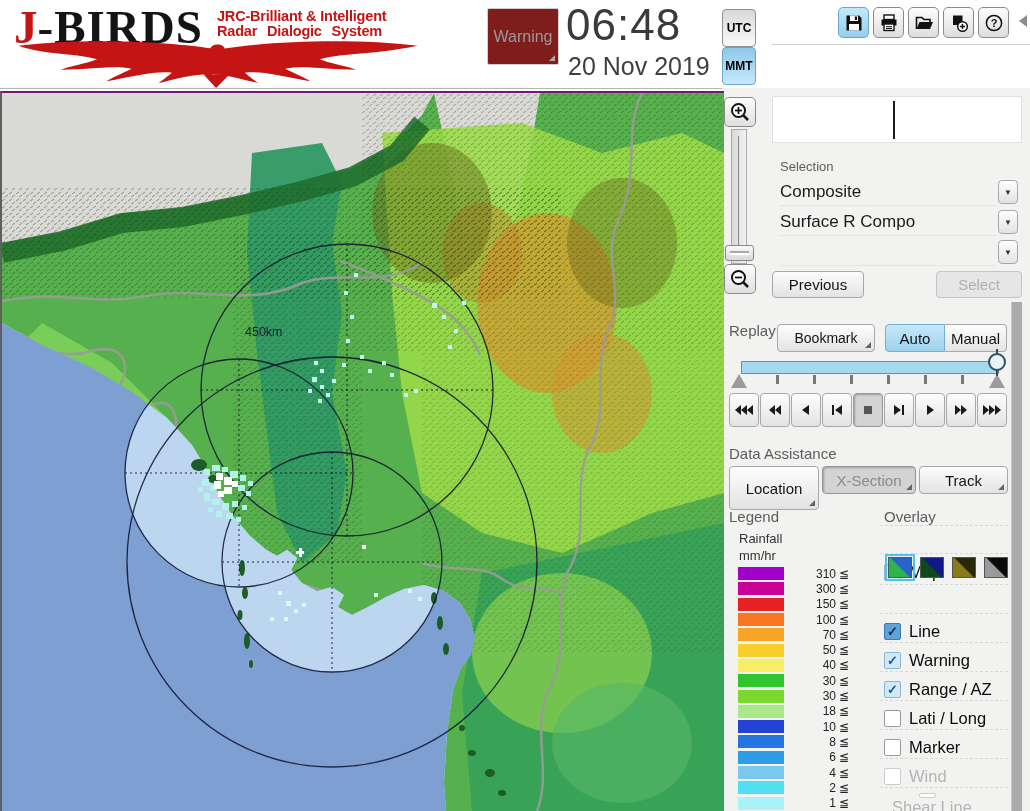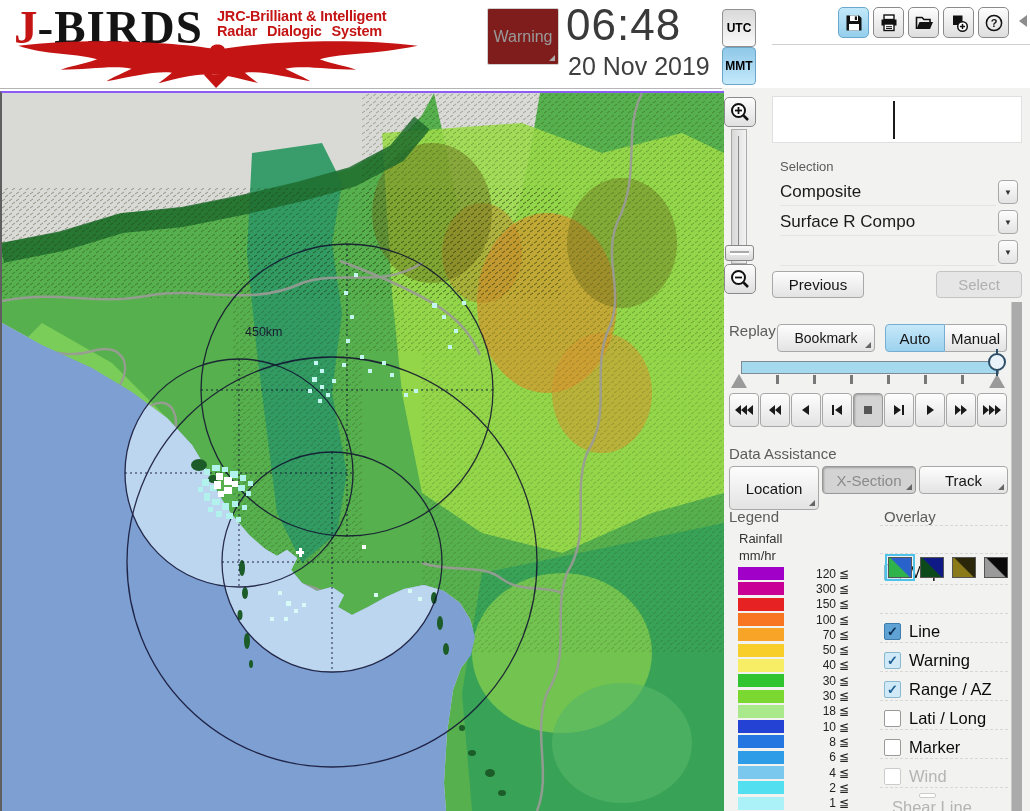--- a/index.html
+++ b/index.html
@@ -69,21 +69,21 @@
   .mapstyle.selected{outline:2px solid #4ec2e8;outline-offset:1px;}
   
   .zbtn{width:32px;height:30px;border:1px solid #8a8a8a;border-radius:5px;background:linear-gradient(#fcfcfc,#e0e0e0);
       display:flex;align-items:center;justify-content:center;box-sizing:border-box;}
   #ztrack{left:731px;top:129px;width:16px;height:135px;background:linear-gradient(90deg,#d8d8d8,#f2f2f2);border:1px solid #aaa;box-sizing:border-box;}
   #ztrack-line{left:738px;top:136px;width:1px;height:110px;background:#888;}
   #zhandle{left:725px;top:245px;width:29px;height:16px;border:1px solid #888;border-radius:3px;background:linear-gradient(#fafafa,#d8d8d8);box-sizing:border-box;}
   #zhandle::after{content:"";display:block;margin:5px 4px 0 4px;border-top:2px solid #aaa;border-bottom:2px solid #fff;}
   #scroll-strip{left:1011px;top:302px;width:11px;height:509px;background:#ababab;border-left:1px solid #c9c9c9;box-sizing:border-box;}
   
-  #map-frame{left:0;top:91px;width:724px;height:720px;border-top:2px solid #8b5cf6;border-left:2px solid #5f5f5f;box-sizing:border-box;background:#d9d9d6;}
+  #map-frame{left:0;top:91px;width:724px;height:720px;border-top:2px solid #701a75;border-left:2px solid #5f5f5f;box-sizing:border-box;background:#d9d9d6;}
 </style>
 </head>
 <body>
 
 <div id="app">
 
   <div id="topbar" class="abs">
     <span class="abs" style="left:14px;top:0px;"><span class="logo-j">J</span><span class="logo-rest">-BIRDS</span></span>
     <div class="abs tagline" style="left:217px;top:9px;">
       <div>JRC-Brilliant &amp; Intelligent</div>
@@ -257,21 +257,21 @@
   <div class="abs btn menu smallbtn" style="left:919px;top:466px;width:89px;height:28px;">
       <span>Track</span>
     </div>
 
   <div class="abs sec-label" style="left:729px;top:508px;font-size:15px;">Legend</div>
   <div class="abs" style="left:739px;top:531px;font-size:13px;color:#333;">Rainfall</div>
   <div class="abs" style="left:739px;top:548px;font-size:13px;color:#333;">mm/hr</div>
   <div class="abs" style="left:738px;top:566px;">
     <div class="lg-row">
         <span class="lg-swatch" style="background-color: rgb(160, 0, 200);"></span>
-        <span class="lg-val">120</span>
+        <span class="lg-val">310</span>
         <span class="lg-lte">≦</span>
       </div>
     <div class="lg-row">
         <span class="lg-swatch" style="background-color: rgb(200, 0, 150);"></span>
         <span class="lg-val">300</span>
         <span class="lg-lte">≦</span>
       </div>
     <div class="lg-row">
         <span class="lg-swatch" style="background-color: rgb(230, 34, 34);"></span>
         <span class="lg-val">150</span>

